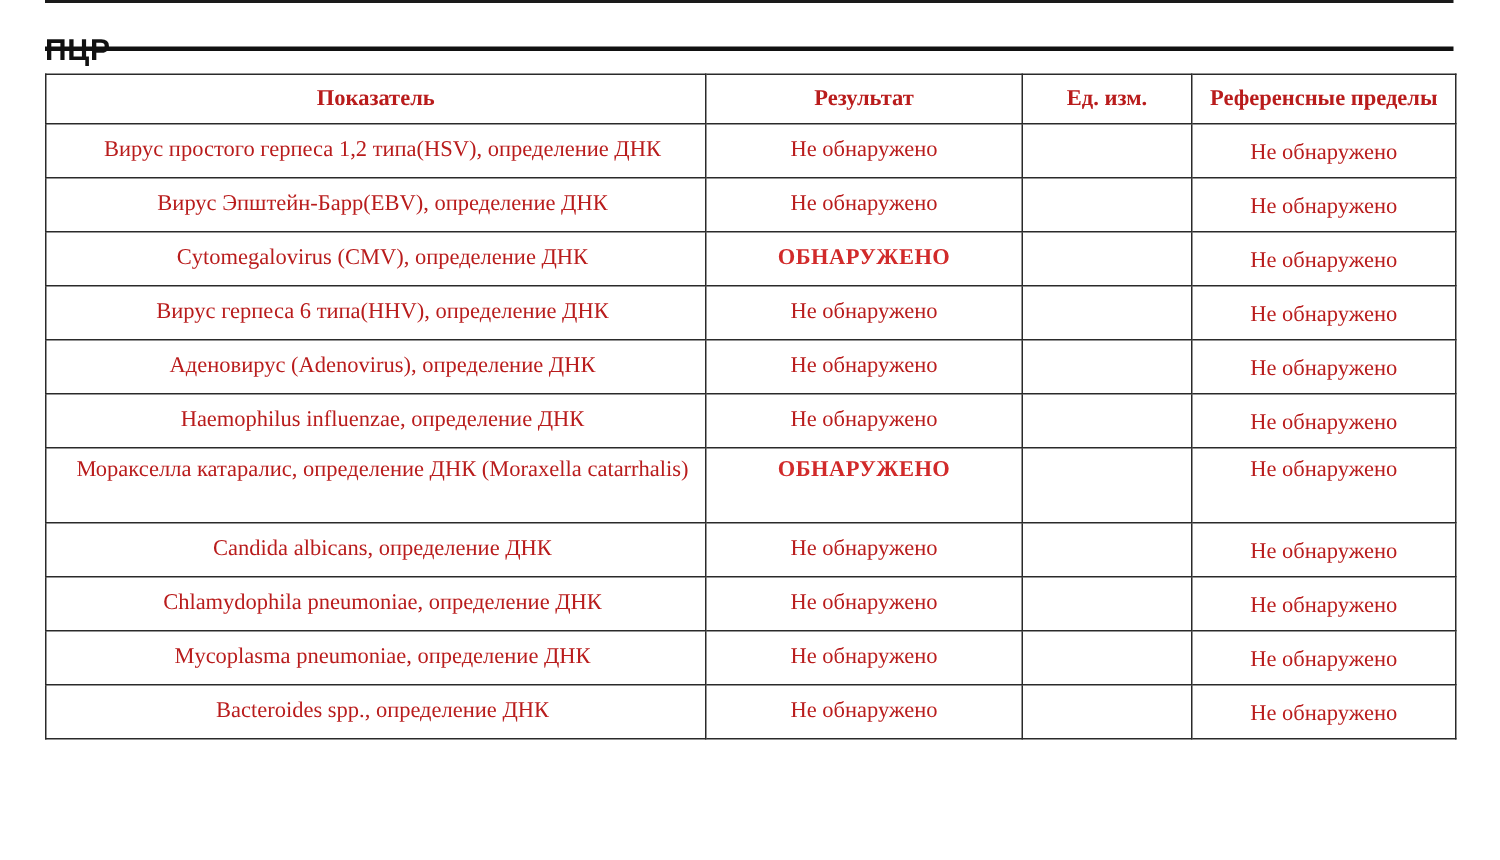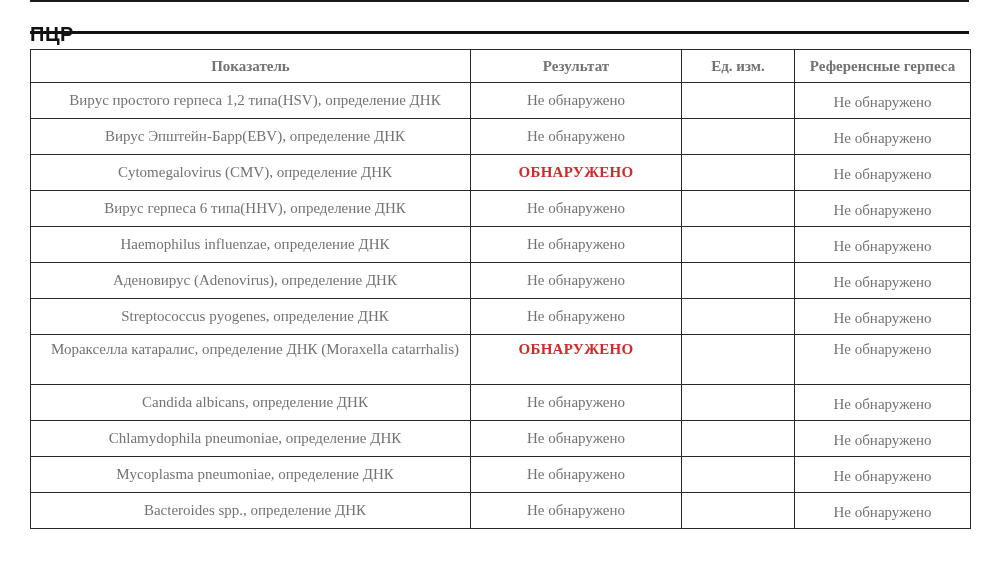--- a/index.html
+++ b/index.html
@@ -49,21 +49,21 @@
       left: 30px;
       top: 49px;
       width: 940px;
       border-collapse: collapse;
       table-layout: fixed;
     }
     table.results th, table.results td {
       border: 1.5px solid #2a2a2a;
       padding: 0;
       font-size: 15px;
-      color: #737373;
+      color: #b91c1c;
       vertical-align: middle;
     }
     table.results th {
       height: 32px;
       font-weight: bold;
       text-align: center;
       font-size: 15px;
       white-space: nowrap;
     }
     table.results td {
@@ -124,21 +124,21 @@
     <col style="width:440px">
     <col style="width:211px">
     <col style="width:113px">
     <col style="width:176px">
   </colgroup>
   <thead>
     <tr>
       <th>Показатель</th>
       <th>Результат</th>
       <th>Ед. изм.</th>
-      <th>Референсные герпеса</th>
+      <th>Референсные пределы</th>
     </tr>
   </thead>
   <tbody>
     <tr>
       <td class="c-name">Вирус простого герпеса 1,2 типа(HSV), определение ДНК</td>
       <td class="c-result">Не обнаружено</td>
       <td class="c-unit"></td>
       <td class="c-ref">Не обнаружено</td>
     </tr>
     <tr>
@@ -153,33 +153,27 @@
       <td class="c-unit"></td>
       <td class="c-ref">Не обнаружено</td>
     </tr>
     <tr>
       <td class="c-name">Вирус герпеса 6 типа(HHV), определение ДНК</td>
       <td class="c-result">Не обнаружено</td>
       <td class="c-unit"></td>
       <td class="c-ref">Не обнаружено</td>
     </tr>
     <tr>
+      <td class="c-name">Аденовирус (Adenovirus), определение ДНК</td>
+      <td class="c-result">Не обнаружено</td>
+      <td class="c-unit"></td>
+      <td class="c-ref">Не обнаружено</td>
+    </tr>
+    <tr>
       <td class="c-name">Haemophilus influenzae, определение ДНК</td>
-      <td class="c-result">Не обнаружено</td>
-      <td class="c-unit"></td>
-      <td class="c-ref">Не обнаружено</td>
-    </tr>
-    <tr>
-      <td class="c-name">Аденовирус (Adenovirus), определение ДНК</td>
-      <td class="c-result">Не обнаружено</td>
-      <td class="c-unit"></td>
-      <td class="c-ref">Не обнаружено</td>
-    </tr>
-    <tr>
-      <td class="c-name">Streptococcus pyogenes, определение ДНК</td>
       <td class="c-result">Не обнаружено</td>
       <td class="c-unit"></td>
       <td class="c-ref">Не обнаружено</td>
     </tr>
     <tr class="tall">
       <td class="c-name">Моракселла катаралис, определение ДНК (Moraxella catarrhalis)</td>
       <td class="c-result detected" style="color: rgb(209, 42, 42);">ОБНАРУЖЕНО</td>
       <td class="c-unit"></td>
       <td class="c-ref">Не обнаружено</td>
     </tr>

